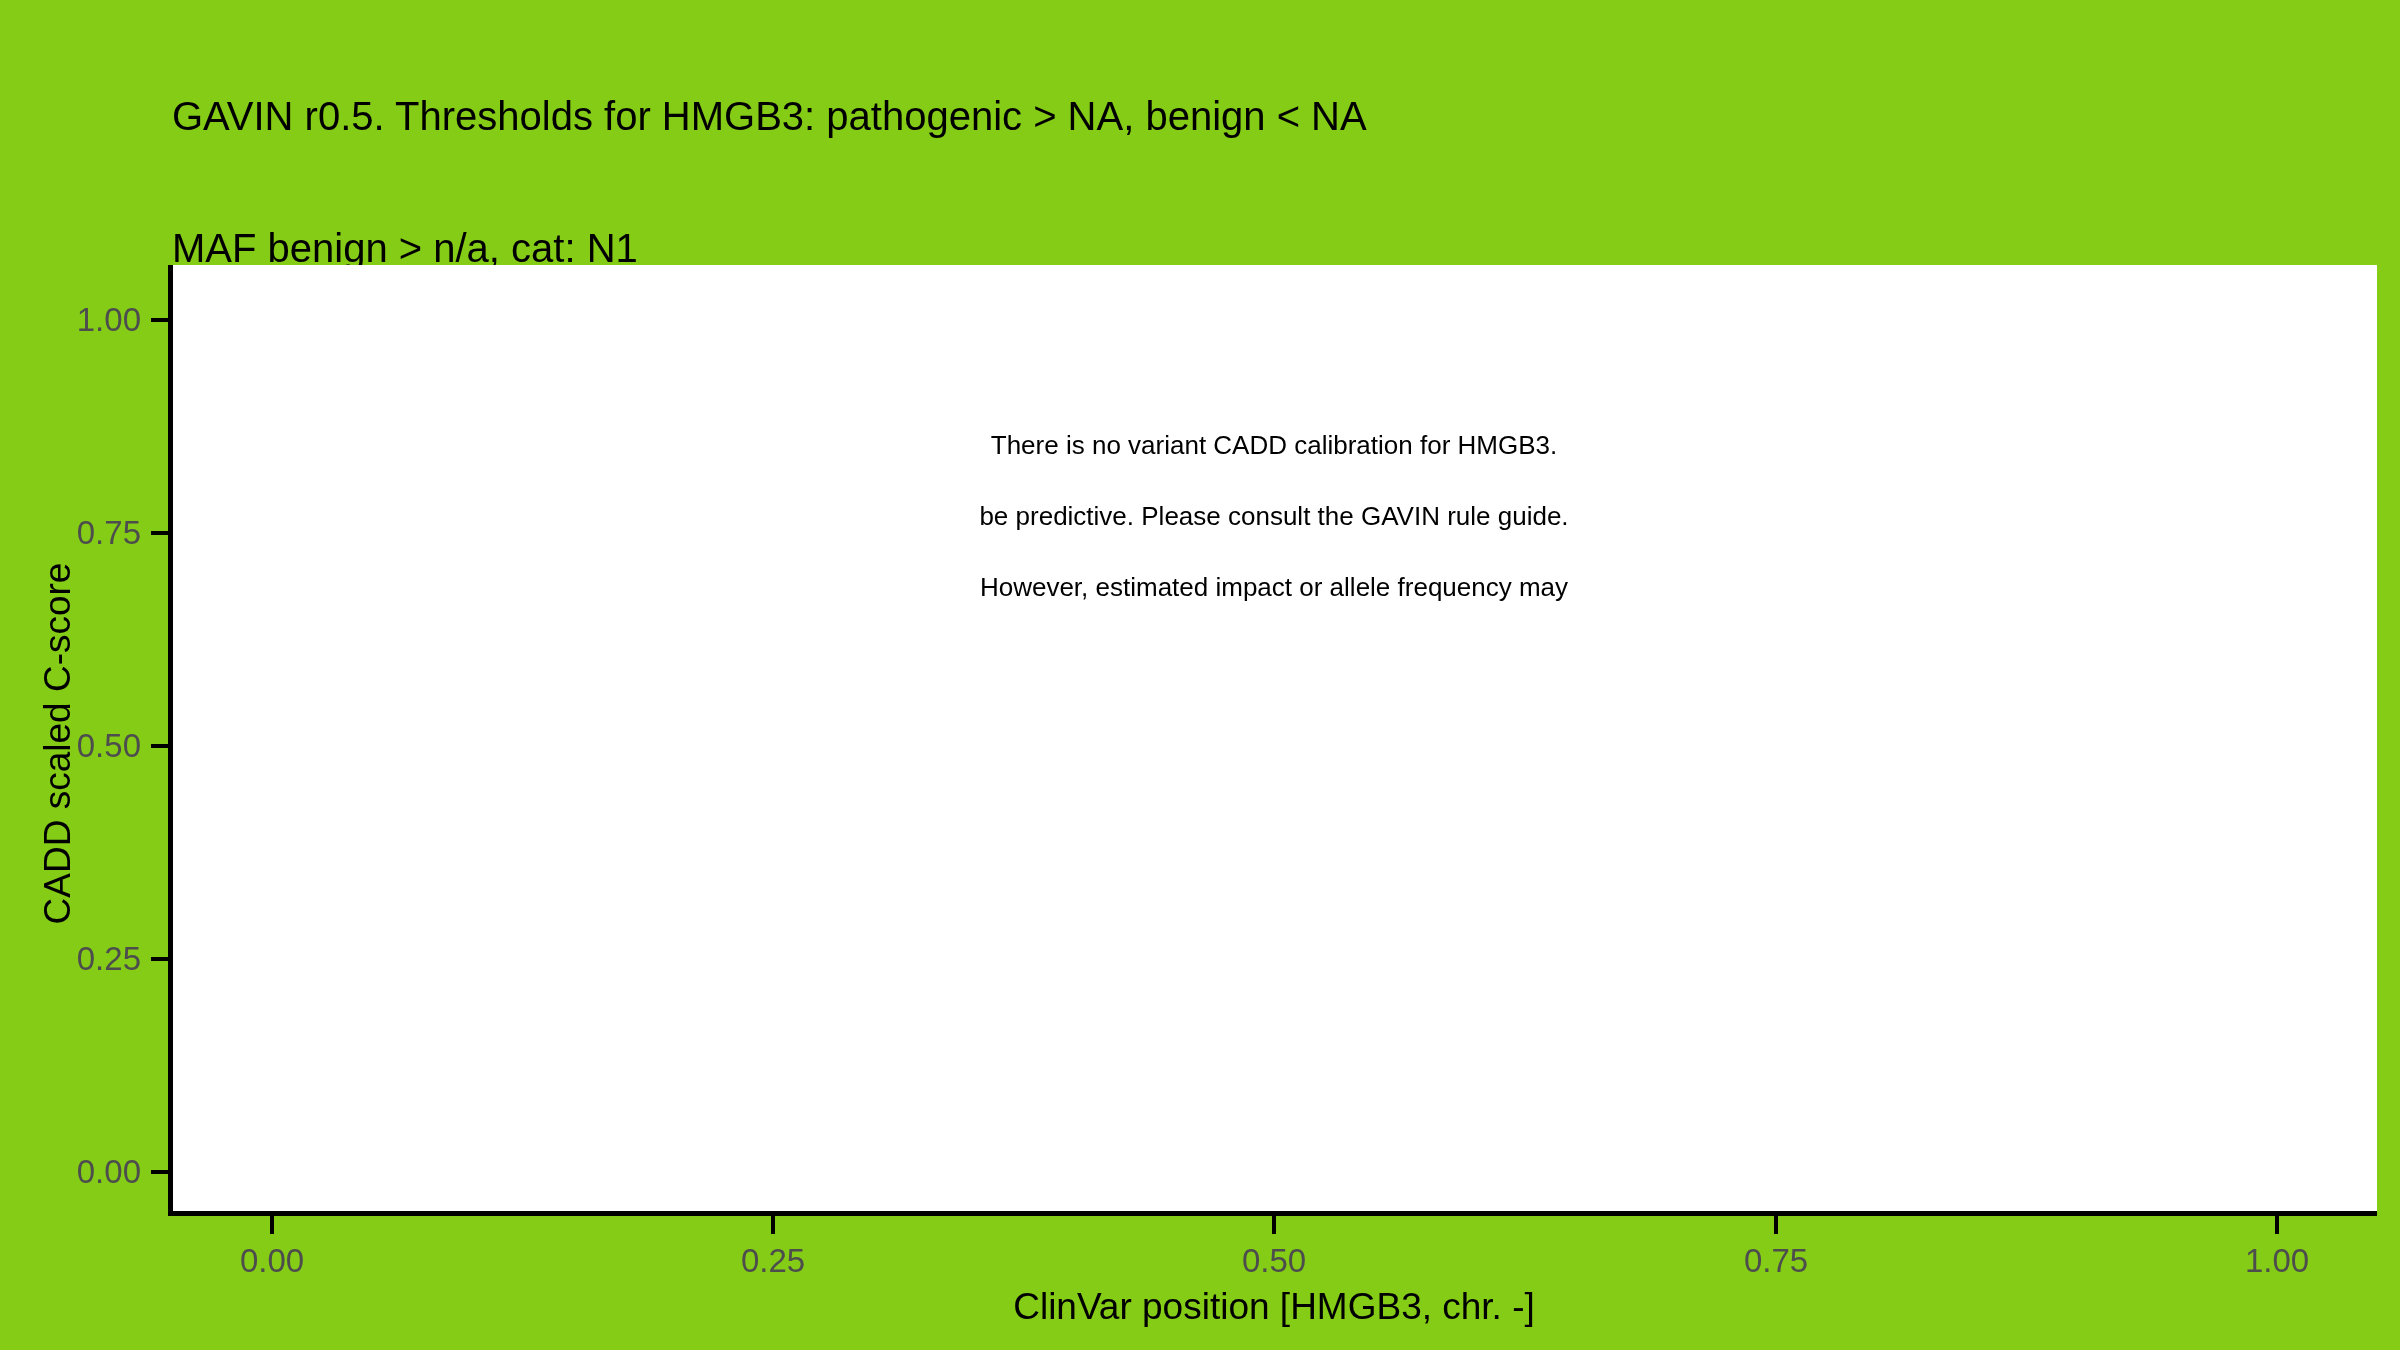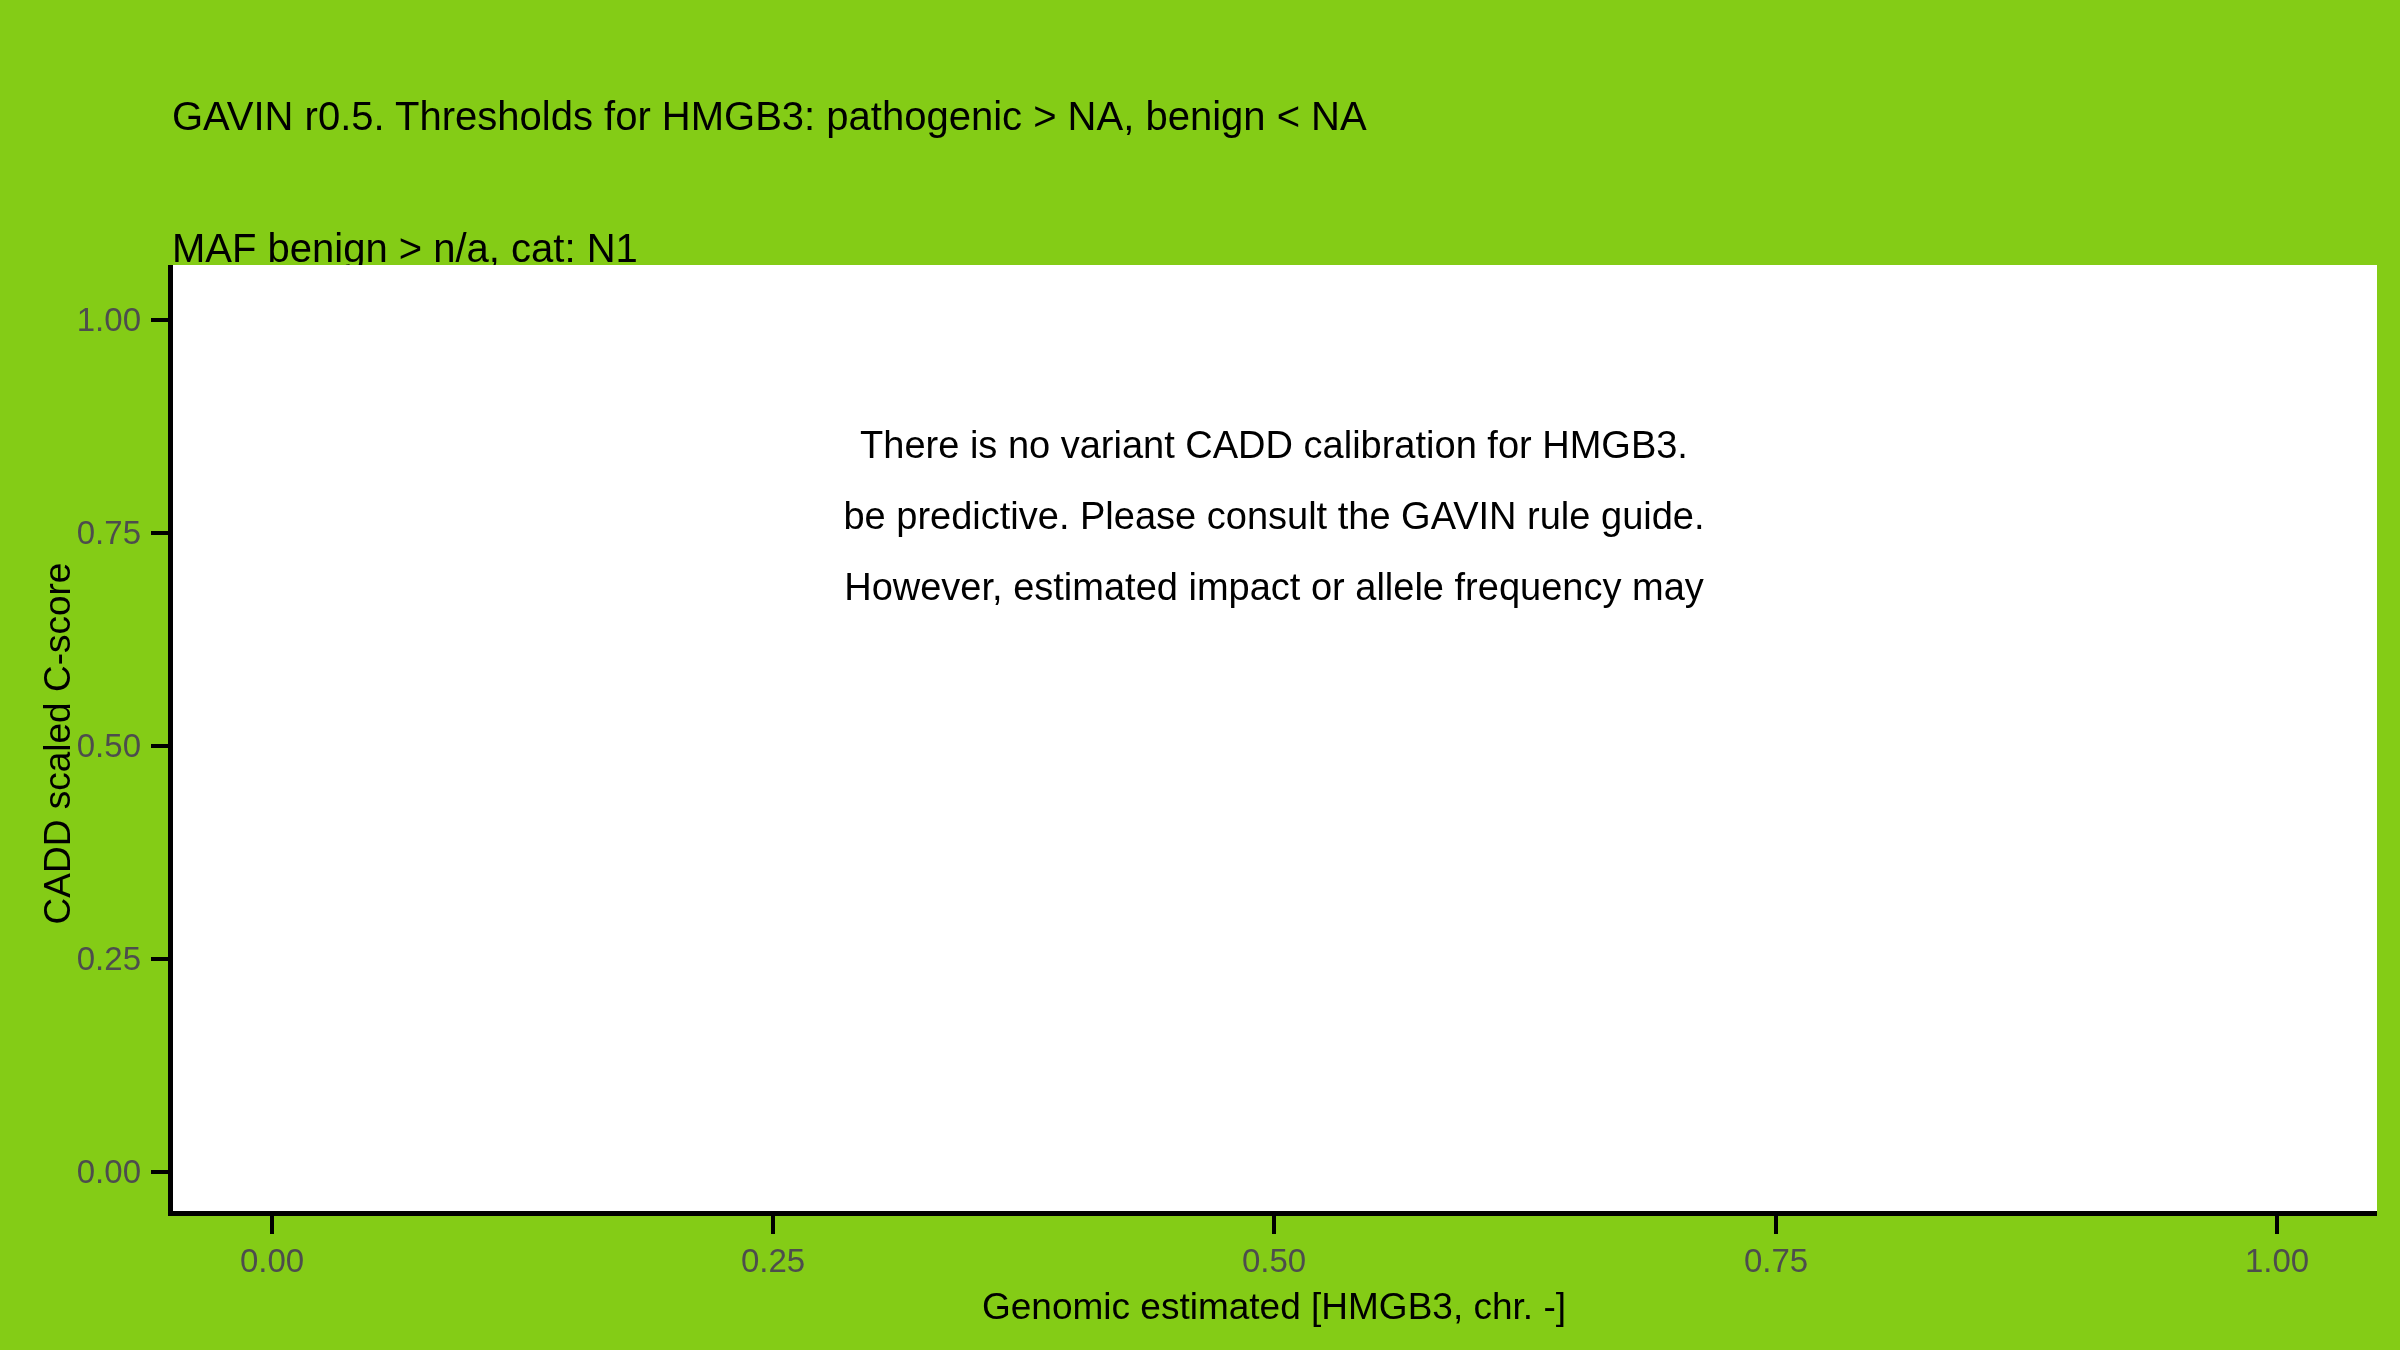--- a/index.html
+++ b/index.html
@@ -130,21 +130,21 @@
     color: #000000;
   }
 
   
   #panel-annotation {
     position: absolute;
     left: 171px;
     top: 410px;
     width: 2206px;
     text-align: center;
-    font-size: 38px;
+    font-size: 26px;
     line-height: 71px;
     color: #000000;
   }
   #panel-annotation .annot-line {
     display: block;
   }
 </style>
 </head>
 <body>
 
@@ -186,21 +186,21 @@
   <div class="x-tick-mark" style="left:1272px;"></div>
   <div class="x-tick-label" style="left:1174px;">0.50</div>
 
   <div class="x-tick-mark" style="left:1774px;"></div>
   <div class="x-tick-label" style="left:1676px;">0.75</div>
 
   <div class="x-tick-mark" style="left:2275px;"></div>
   <div class="x-tick-label" style="left:2177px;">1.00</div>
 
   <div id="y-axis-title">CADD scaled C-score</div>
-  <div id="x-axis-title">Genomic estimated [HMGB3, chr. -]</div>
+  <div id="x-axis-title">ClinVar position [HMGB3, chr. -]</div>
 
   <div id="panel-annotation">
     <span class="annot-line">There is no variant CADD calibration for HMGB3.</span>
     <span class="annot-line">be predictive. Please consult the GAVIN rule guide.</span>
     <span class="annot-line">However, estimated impact or allele frequency may</span>
   </div>
 
 </div>
 
 </body></html>

